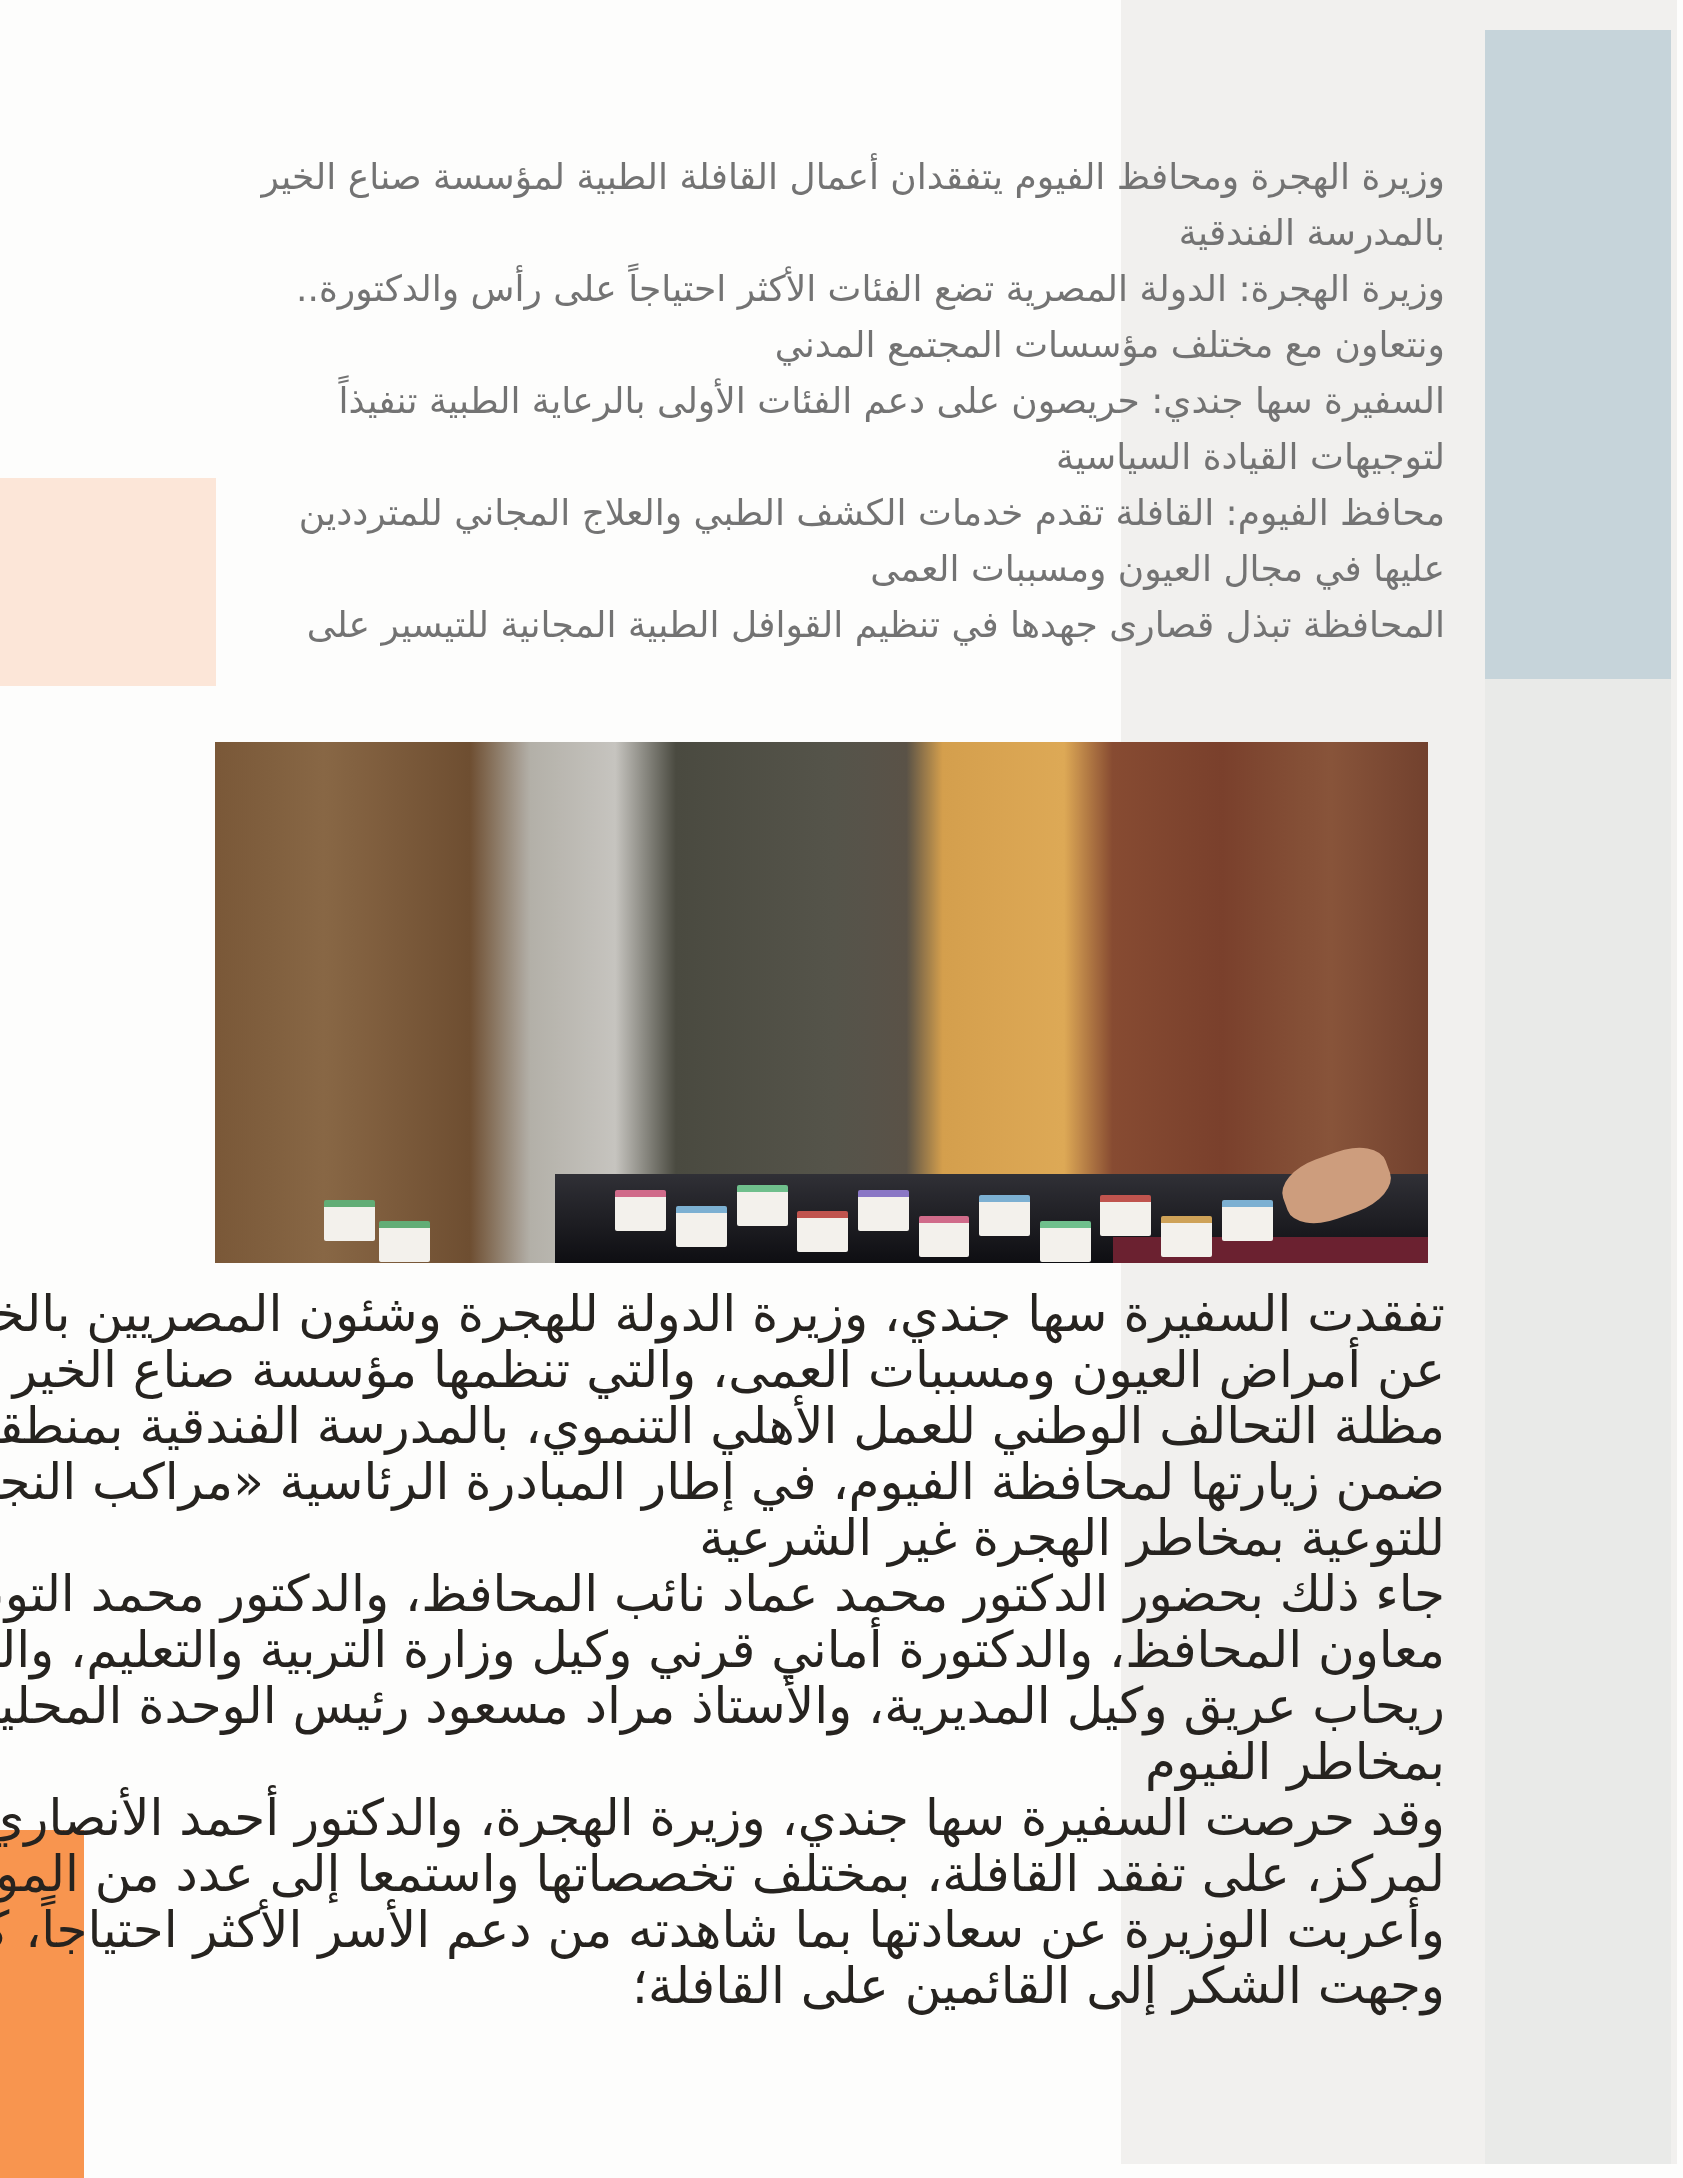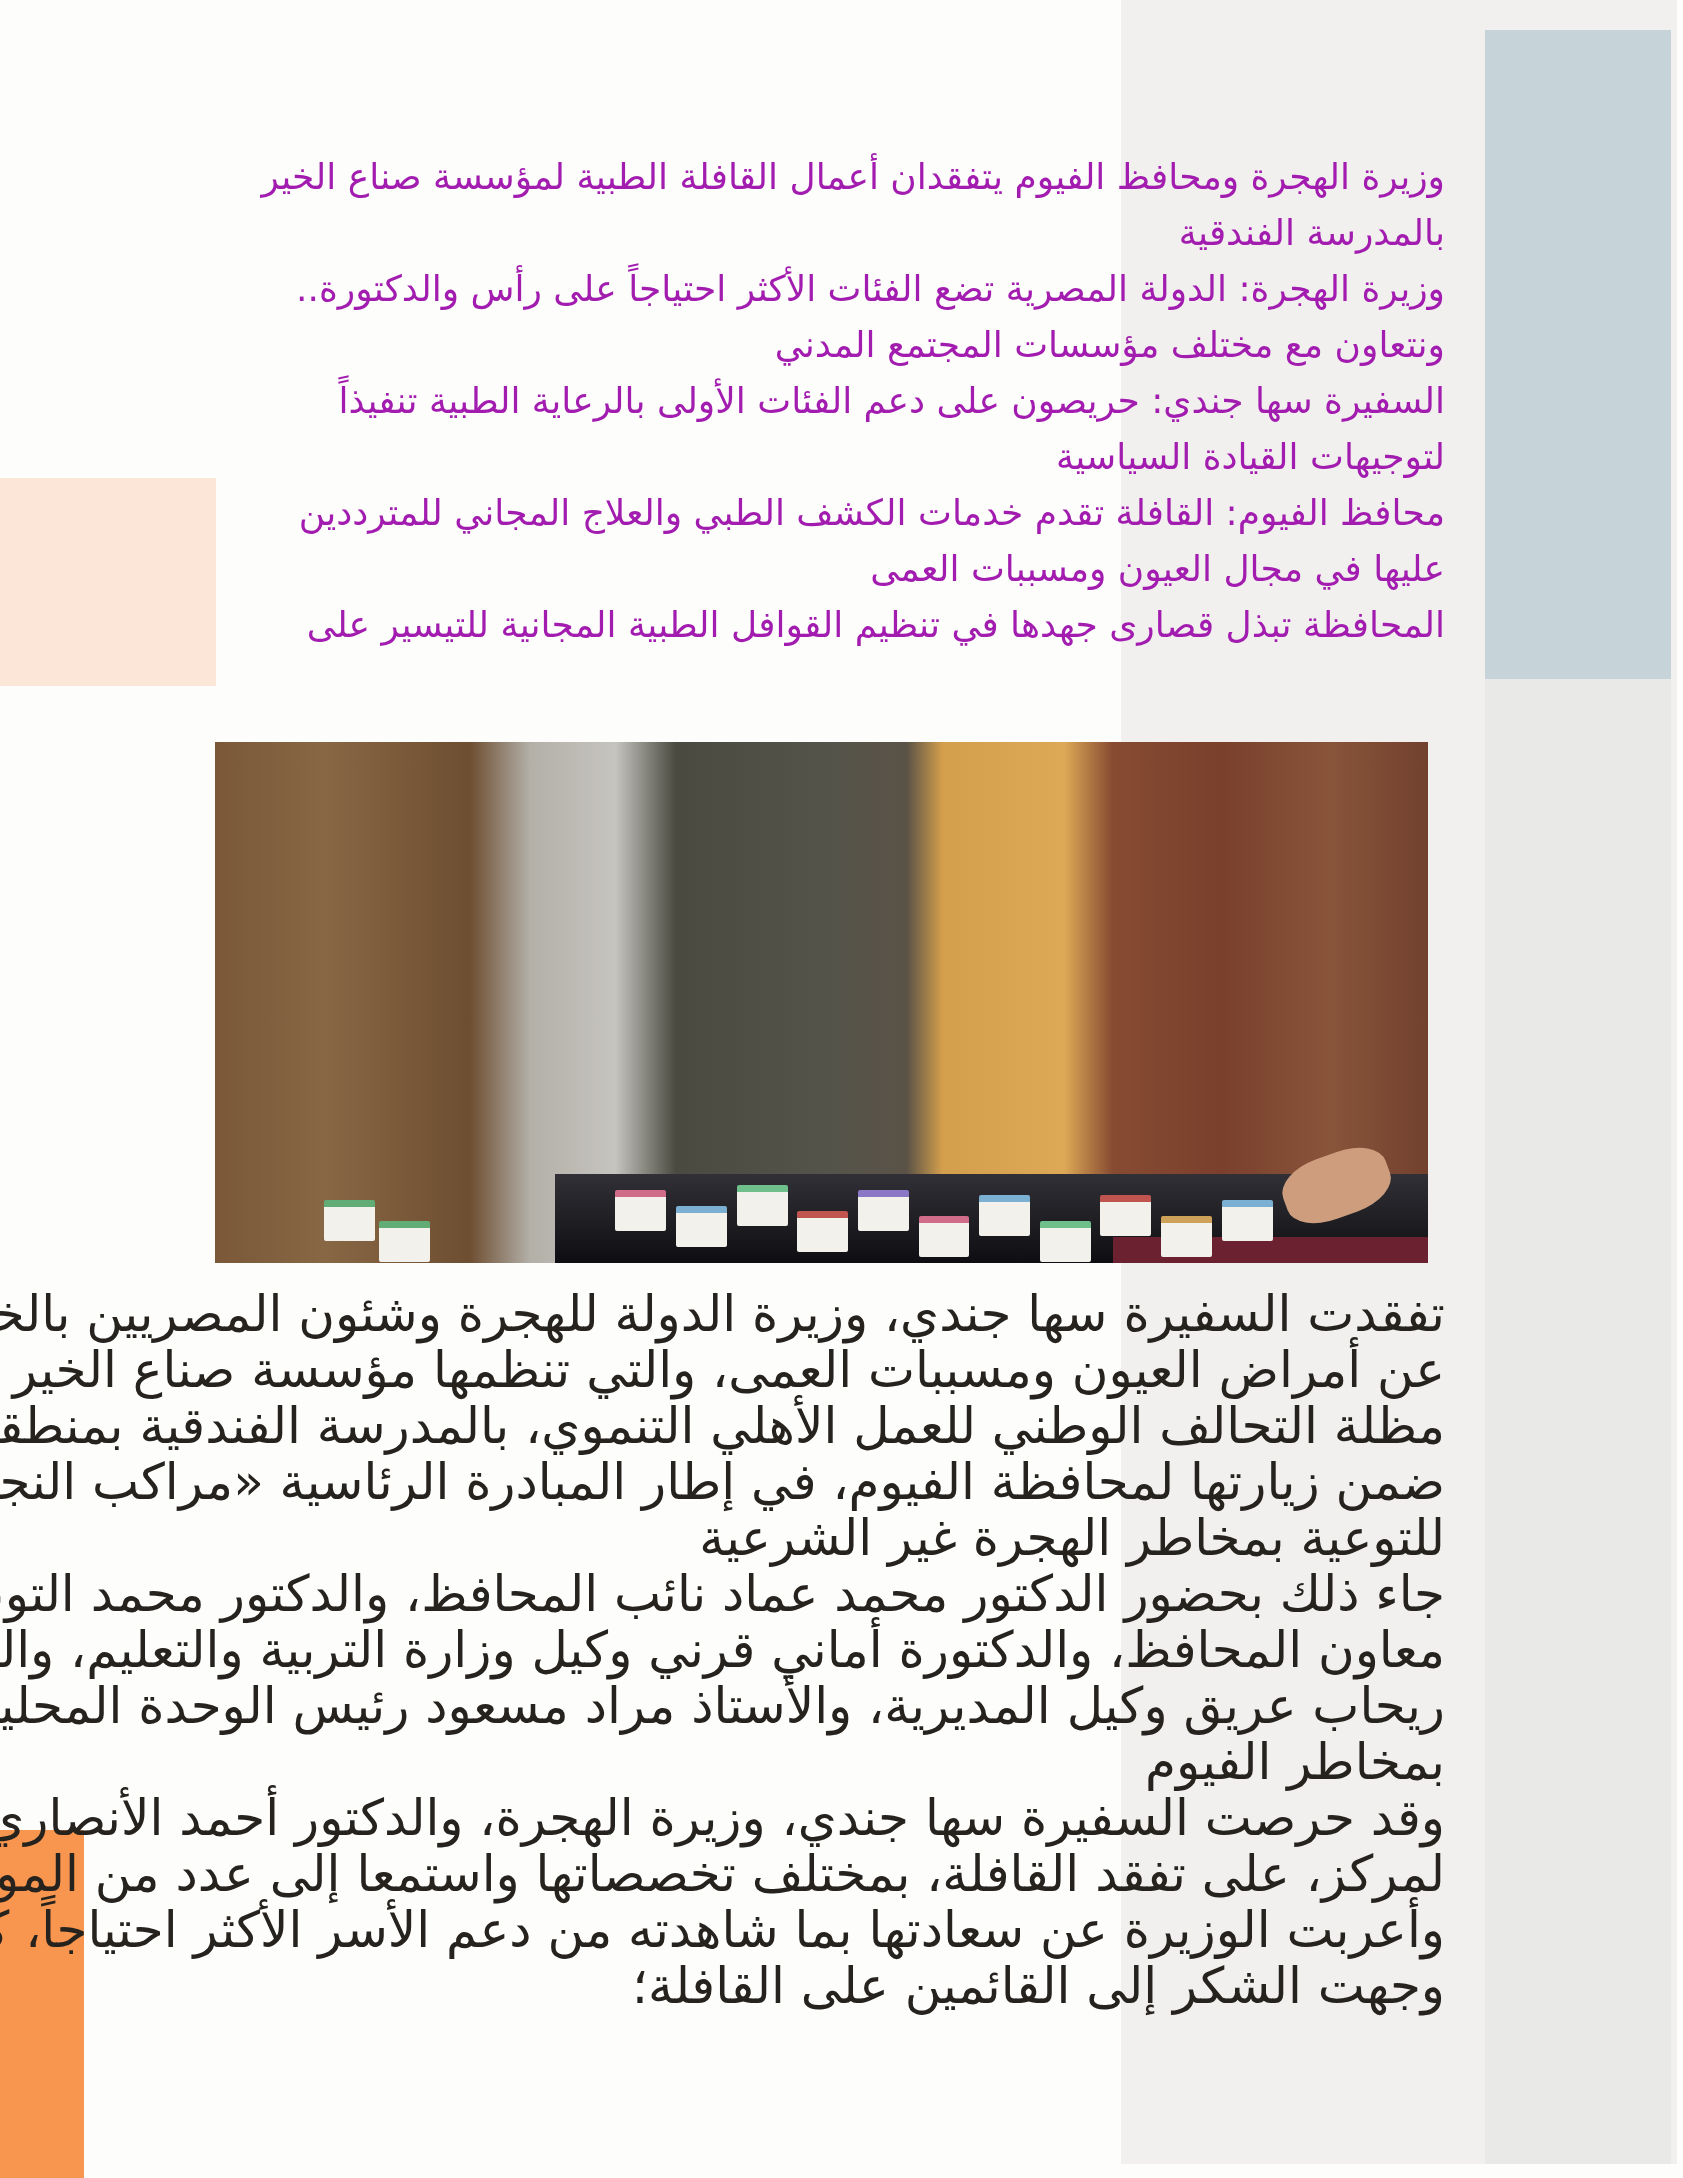--- a/index.html
+++ b/index.html
@@ -53,21 +53,21 @@
 <body>
 
 <div class="page">
 
   <div class="rect right-panel" style="background: rgb(241, 240, 238);"></div>
   <div class="rect right-column" style="background: rgb(233, 234, 232);"></div>
   <div class="rect blue-block" style="background: rgb(198, 212, 218);"></div>
   <div class="rect peach-block" style="background: rgb(252, 230, 216);"></div>
   <div class="rect orange-block" style="background: rgb(248, 149, 79);"></div>
 
-  <div class="headline" style="color: #a21caf;">
+  <div class="headline" style="color: #737373;">
       <div class="hl-line">وزيرة الهجرة ومحافظ الفيوم يتفقدان أعمال القافلة الطبية لمؤسسة صناع الخير</div>
       <div class="hl-line">بالمدرسة الفندقية</div>
       <div class="hl-line">وزيرة الهجرة: الدولة المصرية تضع الفئات الأكثر احتياجاً على رأس والدكتورة..</div>
       <div class="hl-line">ونتعاون مع مختلف مؤسسات المجتمع المدني</div>
       <div class="hl-line">السفيرة سها جندي: حريصون على دعم الفئات الأولى بالرعاية الطبية تنفيذاً</div>
       <div class="hl-line">لتوجيهات القيادة السياسية</div>
       <div class="hl-line">محافظ الفيوم: القافلة تقدم خدمات الكشف الطبي والعلاج المجاني للمترددين</div>
       <div class="hl-line">عليها في مجال العيون ومسببات العمى</div>
       <div class="hl-line">المحافظة تبذل قصارى جهدها في تنظيم القوافل الطبية المجانية للتيسير على</div>
     </div>

